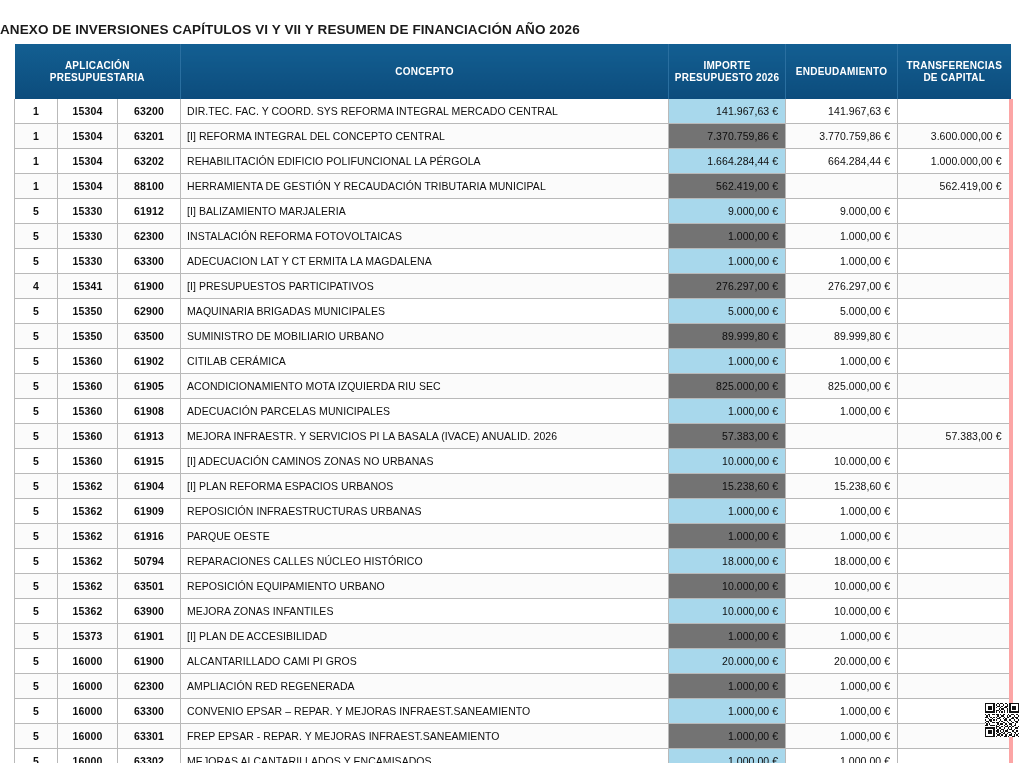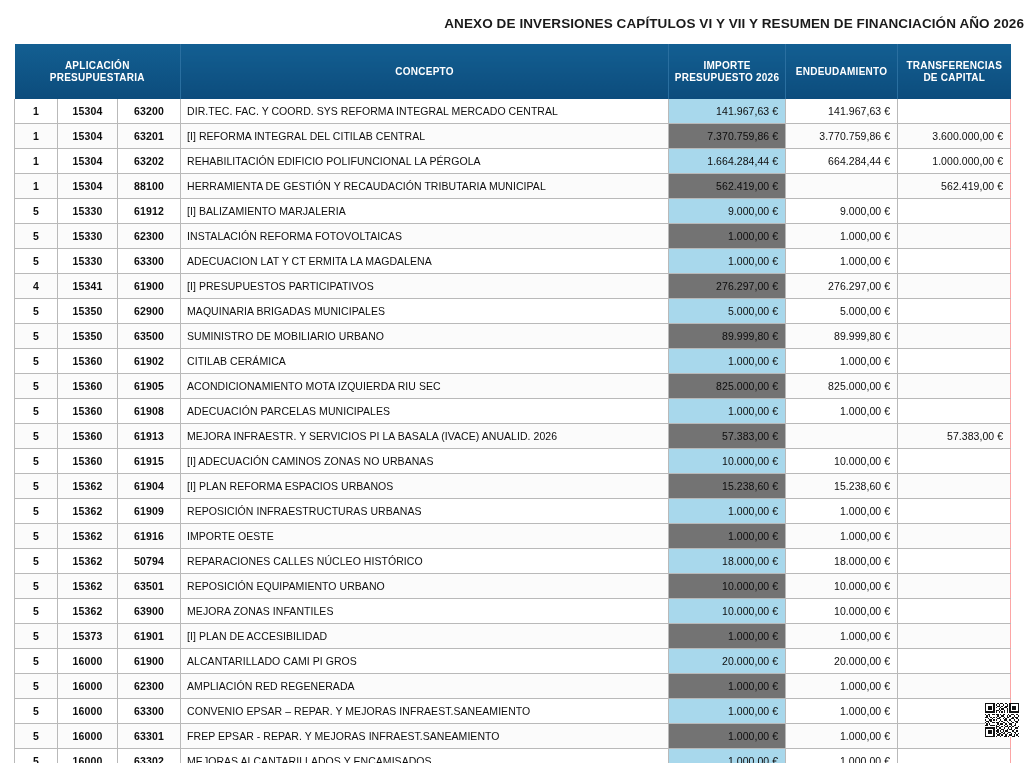--- a/index.html
+++ b/index.html
@@ -11,27 +11,27 @@
   body {
     width: 1024px;
     height: 763px;
     font-family: "Liberation Sans", sans-serif;
     color: #111111;
     overflow: hidden;
     position: relative;
   }
 
   #doc-title {
-    text-align: right;
+    text-align: left;
     font-size: 13.5px;
     font-weight: bold;
     letter-spacing: 0.1px;
     color: #1a1a1a;
     margin: 0;
-    padding-top: 15px;
+    padding-top: 21px;
     padding-bottom: 0;
     line-height: 18px;
   }
 
   #table-wrap {
     position: absolute;
     left: 14px;
     top: 44px;
     width: 996px;
   }
@@ -74,21 +74,21 @@
     padding: 0 5px;
     border-bottom: 1px solid #b9b9b9;
     border-right: 1px solid #b9b9b9;
     vertical-align: middle;
     white-space: nowrap;
     overflow: hidden;
     font-size: 10.5px;
     color: #0d0d0d;
   }
   tbody tr td:first-child { border-left: 1px solid #b9b9b9; }
-  tbody tr td:last-child  { border-right: 1px solid #fca5a5; }
+  tbody tr td:last-child  { border-right: 4px solid #fca5a5; }
 
   tbody td.cap,
   tbody td.prog,
   tbody td.econ {
     text-align: center;
     font-weight: bold;
     letter-spacing: 0.2px;
   }
   tbody td.conc {
     text-align: left;
@@ -158,21 +158,21 @@
           <td class="econ">63200</td>
           <td class="conc">DIR.TEC. FAC. Y COORD. SYS REFORMA INTEGRAL MERCADO CENTRAL</td>
           <td class="num imp">141.967,63 €</td>
           <td class="num">141.967,63 €</td>
           <td class="num"></td>
         </tr>
         <tr class="alt">
           <td class="cap">1</td>
           <td class="prog">15304</td>
           <td class="econ">63201</td>
-          <td class="conc">[I] REFORMA INTEGRAL DEL CITILAB CENTRAL</td>
+          <td class="conc">[I] REFORMA INTEGRAL DEL CONCEPTO CENTRAL</td>
           <td class="num imp">7.370.759,86 €</td>
           <td class="num">3.770.759,86 €</td>
           <td class="num">3.600.000,00 €</td>
         </tr>
         <tr>
           <td class="cap">1</td>
           <td class="prog">15304</td>
           <td class="econ">63202</td>
           <td class="conc">REHABILITACIÓN EDIFICIO POLIFUNCIONAL LA PÉRGOLA</td>
           <td class="num imp">1.664.284,44 €</td>
@@ -302,21 +302,21 @@
           <td class="econ">61909</td>
           <td class="conc">REPOSICIÓN INFRAESTRUCTURAS URBANAS</td>
           <td class="num imp">1.000,00 €</td>
           <td class="num">1.000,00 €</td>
           <td class="num"></td>
         </tr>
         <tr class="alt">
           <td class="cap">5</td>
           <td class="prog">15362</td>
           <td class="econ">61916</td>
-          <td class="conc">IMPORTE OESTE</td>
+          <td class="conc">PARQUE OESTE</td>
           <td class="num imp">1.000,00 €</td>
           <td class="num">1.000,00 €</td>
           <td class="num"></td>
         </tr>
         <tr>
           <td class="cap">5</td>
           <td class="prog">15362</td>
           <td class="econ">50794</td>
           <td class="conc">REPARACIONES CALLES NÚCLEO HISTÓRICO</td>
           <td class="num imp">18.000,00 €</td>

